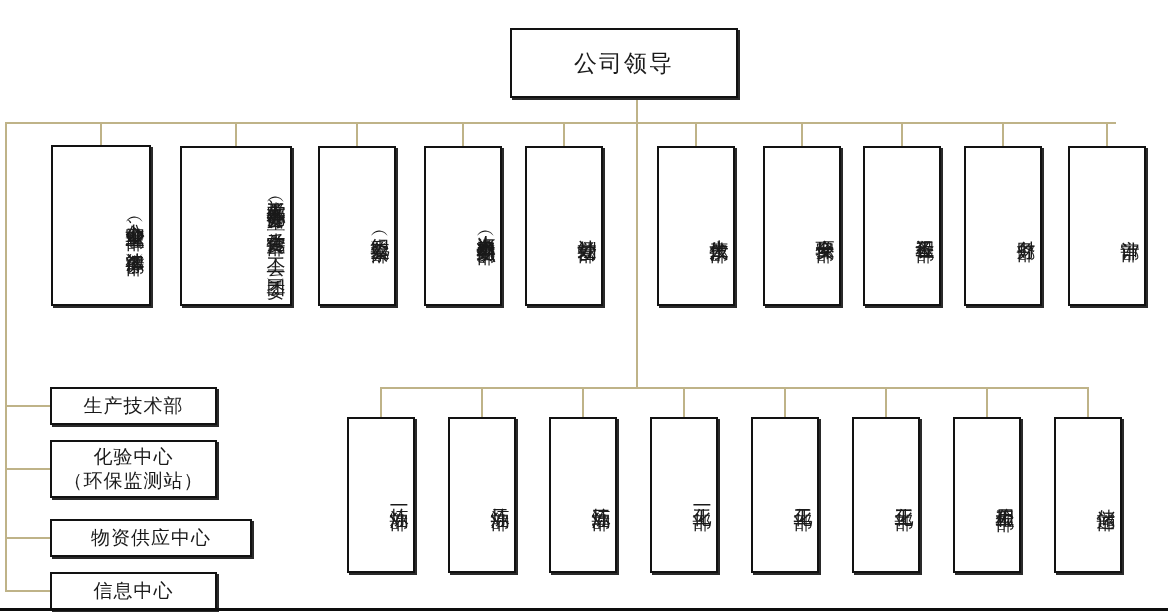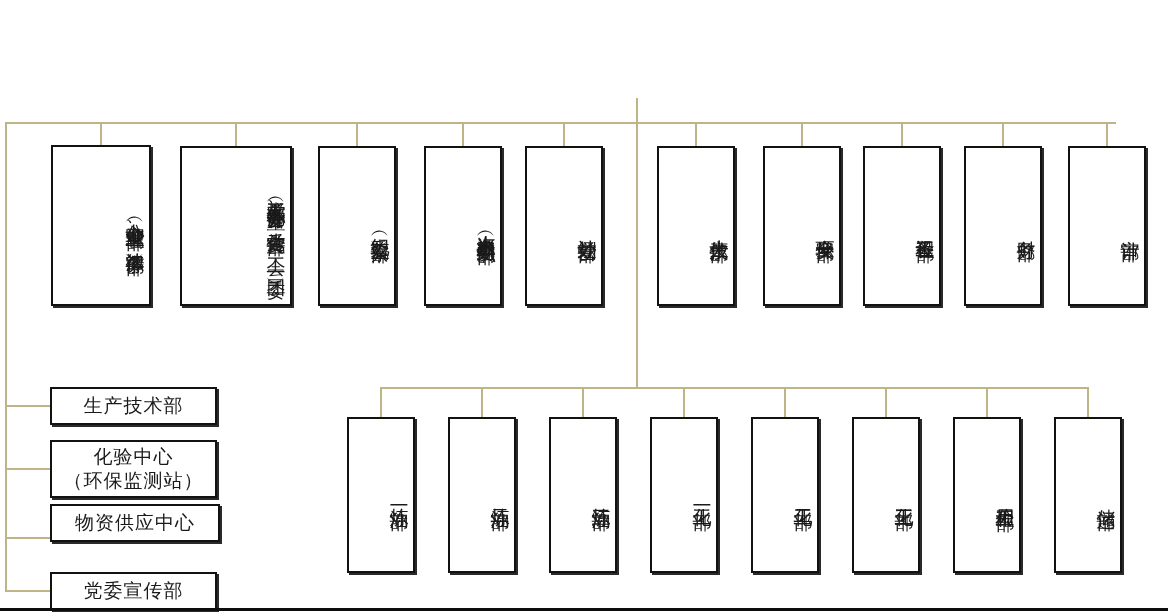--- a/index.html
+++ b/index.html
@@ -114,20 +114,23 @@
       <div class="conn conn-v" style="left: 380px; top: 387px; width: 2px; height: 30px;"></div>
       <div class="conn conn-v" style="left: 481px; top: 387px; width: 2px; height: 30px;"></div>
       <div class="conn conn-v" style="left: 582px; top: 387px; width: 2px; height: 30px;"></div>
       <div class="conn conn-v" style="left: 683px; top: 387px; width: 2px; height: 30px;"></div>
       <div class="conn conn-v" style="left: 784px; top: 387px; width: 2px; height: 30px;"></div>
       <div class="conn conn-v" style="left: 885px; top: 387px; width: 2px; height: 30px;"></div>
       <div class="conn conn-v" style="left: 986px; top: 387px; width: 2px; height: 30px;"></div>
       <div class="conn conn-v" style="left: 1087px; top: 387px; width: 2px; height: 30px;"></div>
     </div>
 
+  <div class="node node-root" id="root-node" style="left: 510px; top: 28px; width: 228px; height: 70px;">
+    <span>公司领导</span>
+  </div>
 
   <div id="functional-layer">
       <div class="node node-vert" style="left: 51px; top: 145px; width: 100px; height: 161px;">
         <span class="vtext">办公室（企业管理部、法律事务部）</span>
       </div>
       <div class="node node-vert" style="left: 180px; top: 146px; width: 112px; height: 160px;">
         <span class="vtext">党群工作部（党委办公室、党委宣传部、工会、团委）</span>
       </div>
       <div class="node node-vert" style="left: 318px; top: 146px; width: 78px; height: 160px;">
         <span class="vtext">纪委（监察部）</span>
@@ -155,25 +158,25 @@
       </div>
     </div>
 
   <div id="service-layer">
       <div class="node node-horiz" style="left: 50px; top: 387px; width: 167px; height: 38px;">
         <span>生产技术部</span>
       </div>
       <div class="node node-horiz" style="left: 50px; top: 440px; width: 167px; height: 58px;">
         <span>化验中心<br>（环保监测站）</span>
       </div>
-      <div class="node node-horiz" style="left: 50px; top: 504px; width: 170px; height: 38px;">
+      <div class="node node-horiz" style="left: 50px; top: 519px; width: 202px; height: 38px;">
         <span>物资供应中心</span>
       </div>
       <div class="node node-horiz" style="left: 50px; top: 572px; width: 167px; height: 38px;">
-        <span>党委宣传部</span>
+        <span>信息中心</span>
       </div>
     </div>
 
   <div id="production-layer">
       <div class="node node-vert" style="left: 347px; top: 417px; width: 68px; height: 156px;">
         <span class="vtext">炼油一部</span>
       </div>
       <div class="node node-vert" style="left: 448px; top: 417px; width: 68px; height: 156px;">
         <span class="vtext">炼油二部</span>
       </div>

